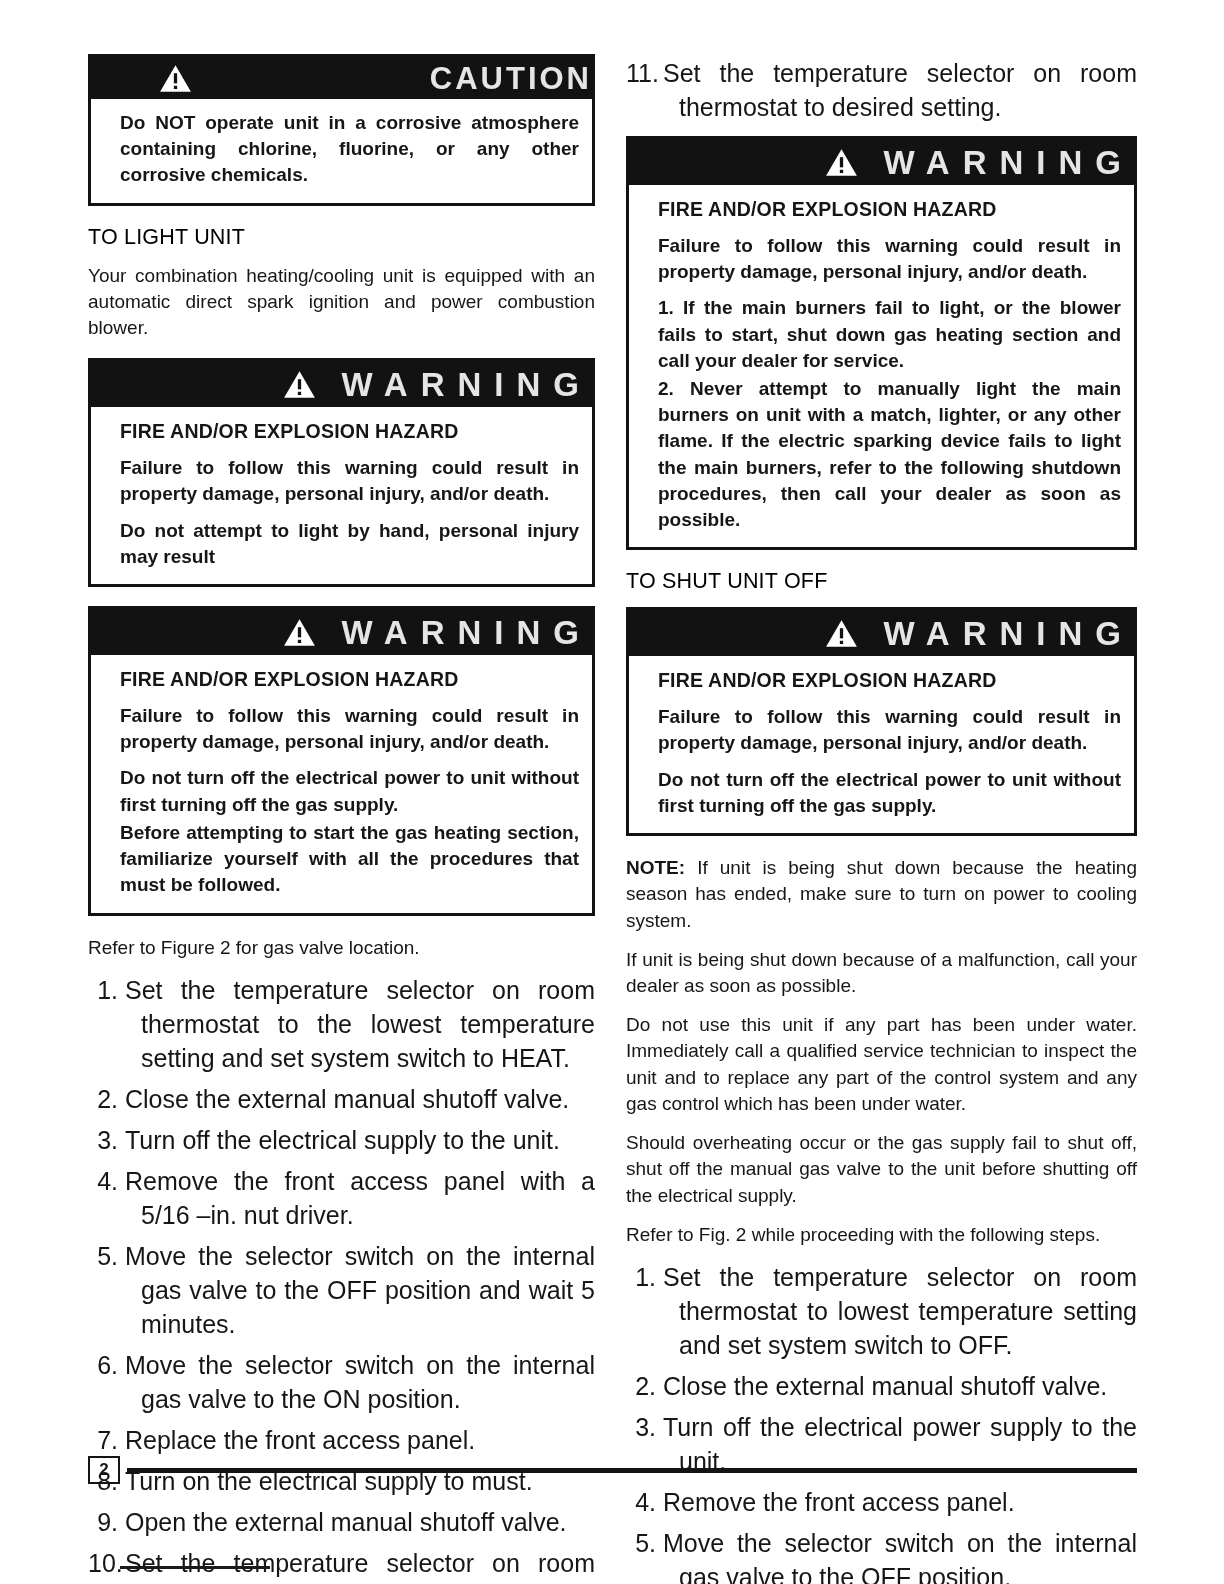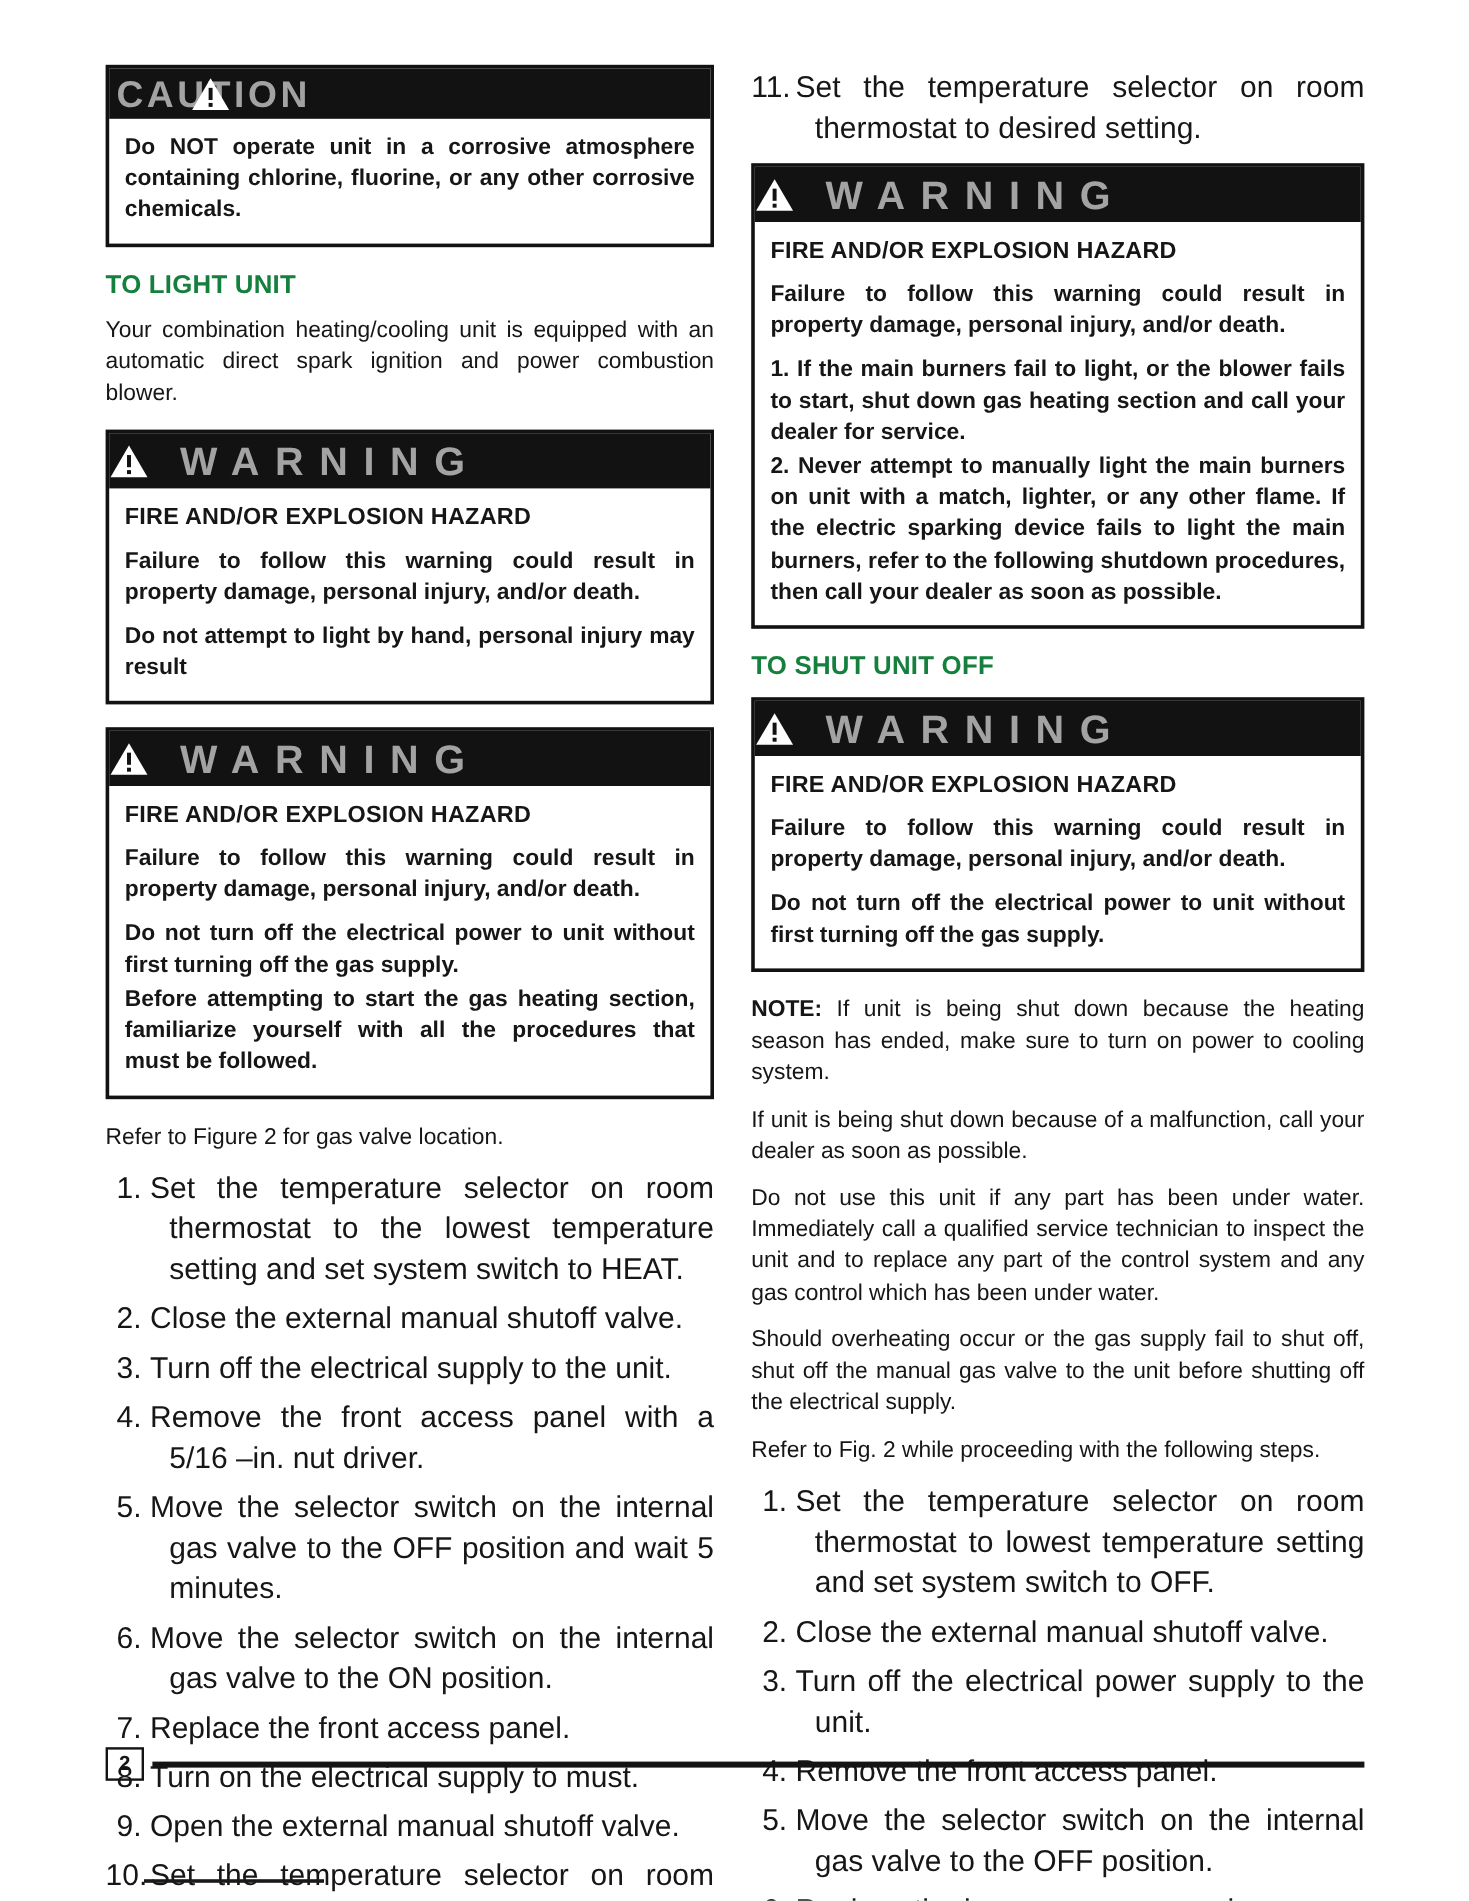--- a/index.html
+++ b/index.html
@@ -9,34 +9,34 @@
     font-family:"Liberation Sans", sans-serif; color:#161616;
   }
   .page { position:absolute; inset:0; padding:54px 0 0 88px; }
   .cols { display:flex; gap:31px; }
   .col-left  { width:507px; flex:none; }
   .col-right { width:511px; flex:none; }
 
   p { font-size:19px; line-height:1.38; text-align:justify; margin-bottom:13px; }
   .b { font-weight:bold; }
 
-  h2 { font-size:21.5px; font-weight:bold; letter-spacing:0.2px; margin:0 0 13px; color:#15803d; }
+  h2 { font-size:21.5px; font-weight:normal; letter-spacing:0.2px; margin:0 0 13px; color:#000000; }
 
   .alert-box { border:3px solid #121212; margin-bottom:19px; background:#fff; }
   .alert-head {
-    background:#121212; color:#a3a3a3; height:46px;
-    display:flex; align-items:center; justify-content:flex-start; gap:20px;
+    background:#121212; color:#e5e5e5; height:46px;
+    display:flex; align-items:center; justify-content:flex-end; gap:20px;
     position:relative;
   }
   .alert-title { font-weight:bold; font-size:33px; letter-spacing:13px; line-height:1; padding-left:6px; }
   .caution-head { height:42px; }
   .caution-head .alert-title { letter-spacing:3px; font-size:31px; }
   .caution-head .tri { position:absolute; left:68px; top:7px; }
   .tri { width:33px; height:29px; flex:none; }
-  .alert-body { padding:11px 13px 10px; }
+  .alert-body { padding:11px 13px 10px;margin-left:16px; }
   .alert-body p { font-weight:bold; margin-bottom:10px; }
   .alert-body p:last-child { margin-bottom:4px; }
   .hazard { font-size:19.5px; letter-spacing:0.2px; text-align:left; }
 
   .steps { margin:2px 0 0 0; }
   .step { display:flex; margin-bottom:7px; font-size:25px; line-height:1.36;justify-content:flex-end; }
   .step-num { flex:none; width:37px; text-align:right; padding-right:7px; }
   .step-text { flex:1; text-align:justify; padding-left:16px; text-indent:-16px; }
 
   .footer { position:absolute; left:88px; top:1456px; width:1049px; display:flex; align-items:center; }

